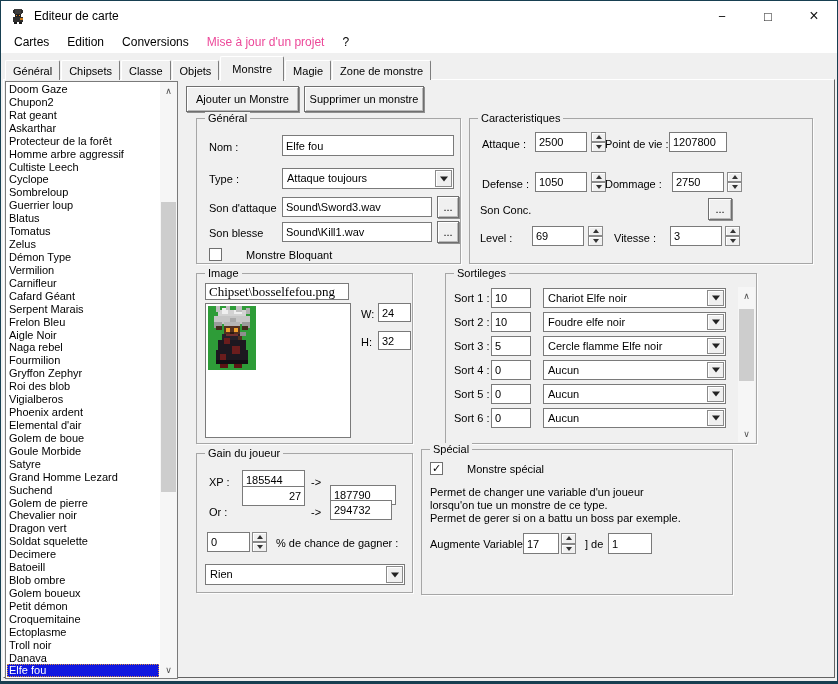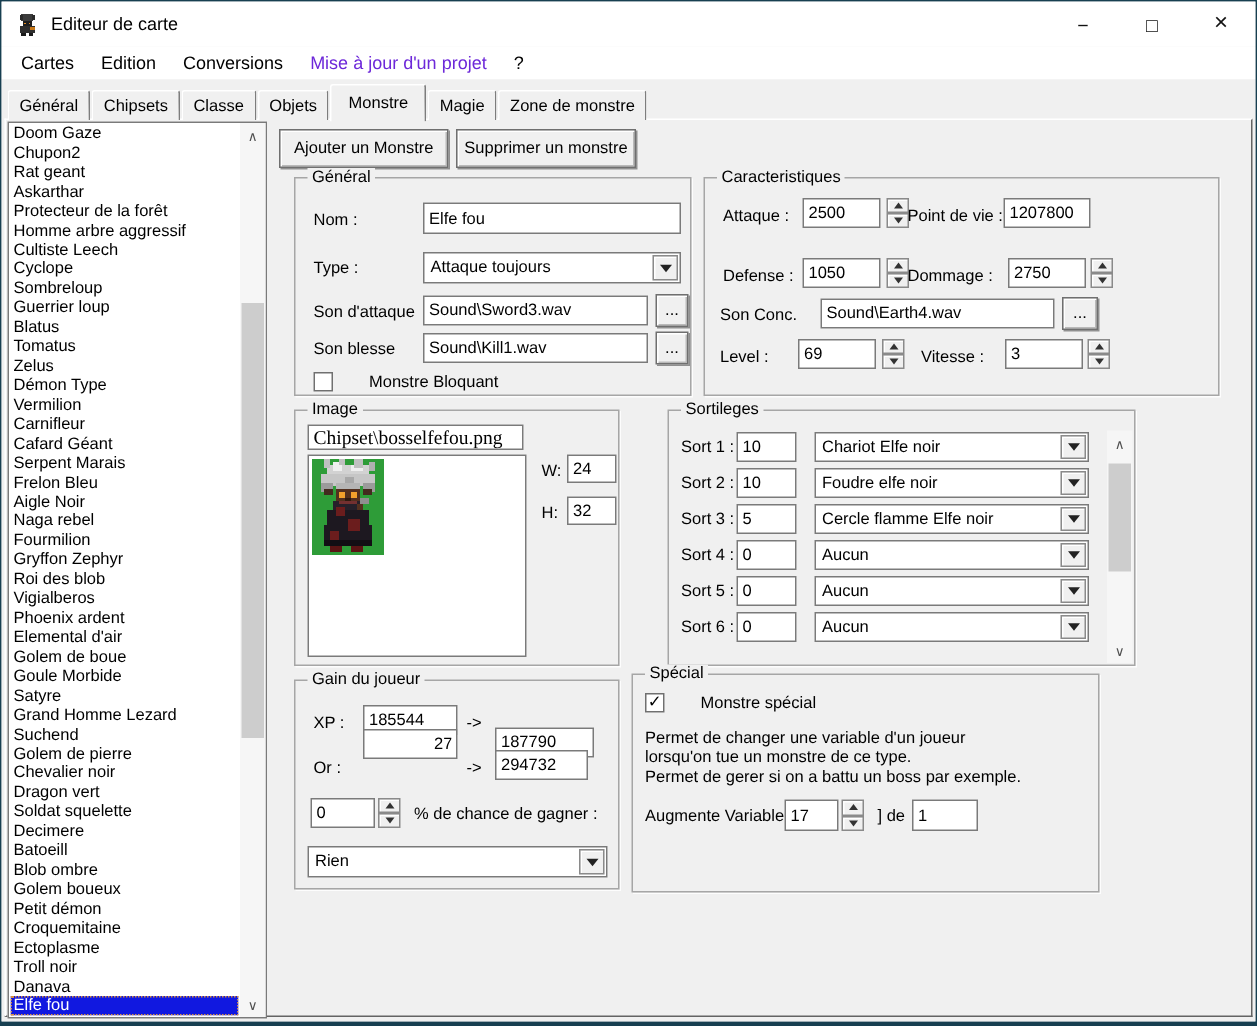--- a/index.html
+++ b/index.html
@@ -16,21 +16,21 @@
   .title-text { margin-left:8px; font-size:12px; }
   .tb-btns { margin-left:auto; display:flex; height:100%; }
   .tb-btn { width:46px; height:100%; display:flex; align-items:center; justify-content:center;
             font-size:13px; color:#111; }
   .tb-btn.close { font-size:16px; }
 
   
   .menubar { position:absolute; top:30px; left:0; right:0; height:22px; background:#ffffff;
              display:flex; align-items:center; padding-left:4px; }
   .menu-item { padding:0 9px; height:100%; display:flex; align-items:center; font-size:12px; }
-  .menu-item.disabled { color:#6d28d9; }
+  .menu-item.disabled { color:#ec4899; }
 
   
   .workarea { position:absolute; top:52px; left:0; right:0; bottom:0; background:#f0f0f0; }
   .tabstrip { position:absolute; top:2px; left:2px; right:2px; height:25px; display:flex;
               align-items:flex-end; padding-left:2px; z-index:2; }
   .tab { height:20px; padding:0 7px; display:flex; align-items:center; background:#f0f0f0;
          border:1px solid #7d7d7d; border-bottom:none; border-top-color:#fff; border-left-color:#fff;
          border-radius:2px 2px 0 0; margin-right:1px; }
   .tab.selected { height:25px; padding:0 11px; margin-bottom:-1px; background:#f0f0f0; z-index:3; }
   .tabpage { position:absolute; top:26px; left:2px; right:2px; bottom:3px; background:#f0f0f0;
@@ -241,21 +241,20 @@
         <span class="spin-btn up"></span>
         <span class="spin-btn down"></span>
       </div>
       <span class="lbl" style="left:135px;top:59px;">Dommage :</span>
       <input class="field" style="position: absolute; left: 202px; top: 53px; width: 52px; height: 20px;" value="2750">
       <div class="spinner" style="left:257px;top:53px;">
         <span class="spin-btn up"></span>
         <span class="spin-btn down"></span>
       </div>
       <span class="lbl" style="left:10px;top:85px;">Son Conc.</span>
-      <input class="field" style="position: absolute; left: 77px; top: 80px; width: 156px; height: 20px;" value="Sound\Earth4.wav">
       <div class="btn" style="position:absolute;left:238px;top:79px;width:24px;height:22px;">...</div>
       <span class="lbl" style="left:10px;top:113px;">Level :</span>
       <input class="field" style="position: absolute; left: 62px; top: 107px; width: 52px; height: 20px;" value="69">
       <div class="spinner" style="left:118px;top:107px;">
         <span class="spin-btn up"></span>
         <span class="spin-btn down"></span>
       </div>
       <span class="lbl" style="left:144px;top:113px;">Vitesse :</span>
       <input class="field" style="position: absolute; left: 200px; top: 107px; width: 52px; height: 20px;" value="3">
       <div class="spinner" style="left:255px;top:107px;">

